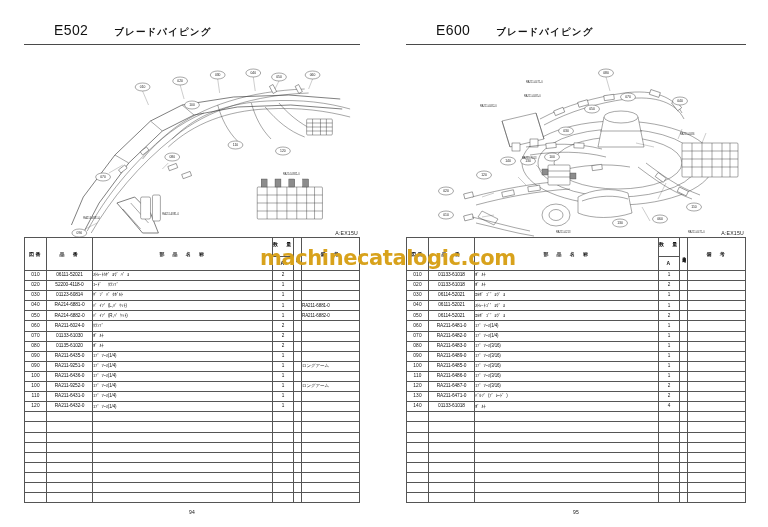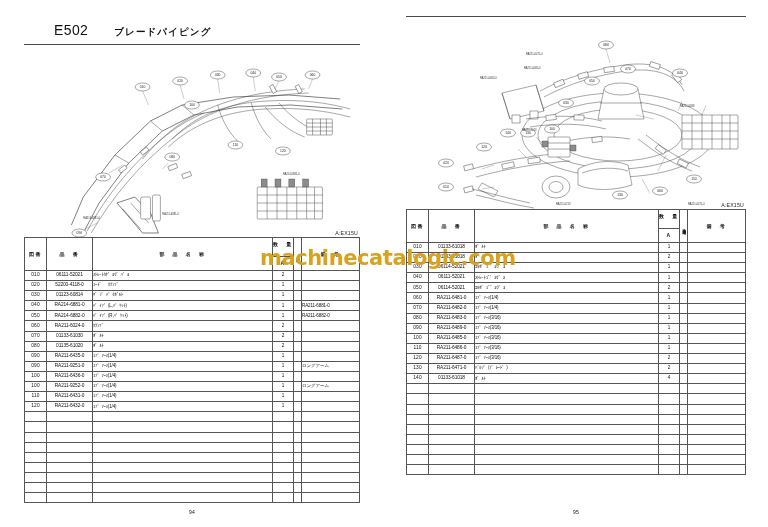--- a/index.html
+++ b/index.html
@@ -442,20 +442,24 @@
         </table>
       </div>
 
       <div class="page-no">94</div>
     </div>
   </div>
 
   <div class="page right">
     <div class="page-inner">
 
+      <div class="sheet-head">
+        <span class="sheet-code">E600</span>
+        <span class="sheet-title">ブレードパイピング</span>
+      </div>
       <div class="head-rule"></div>
 
       <div class="figure-box">
         <svg viewBox="0 0 340 190" preserveAspectRatio="none">
 
           <ellipse class="ln" cx="212" cy="116" rx="96" ry="42"></ellipse>
           <ellipse class="ln" cx="212" cy="116" rx="80" ry="34"></ellipse>
           <ellipse class="ln" cx="212" cy="116" rx="64" ry="26"></ellipse>
 
           <path class="fillw" d="M198,70 L232,70 L238,100 L192,100 Z"></path>

